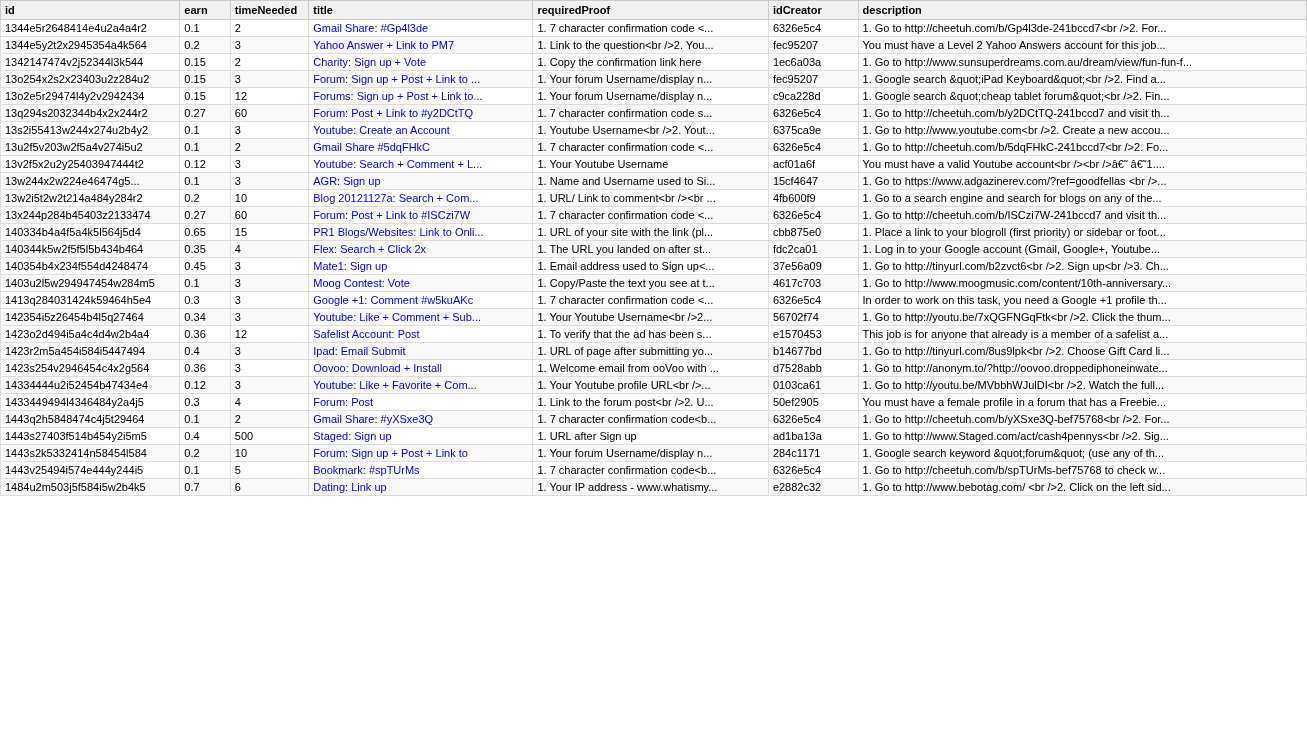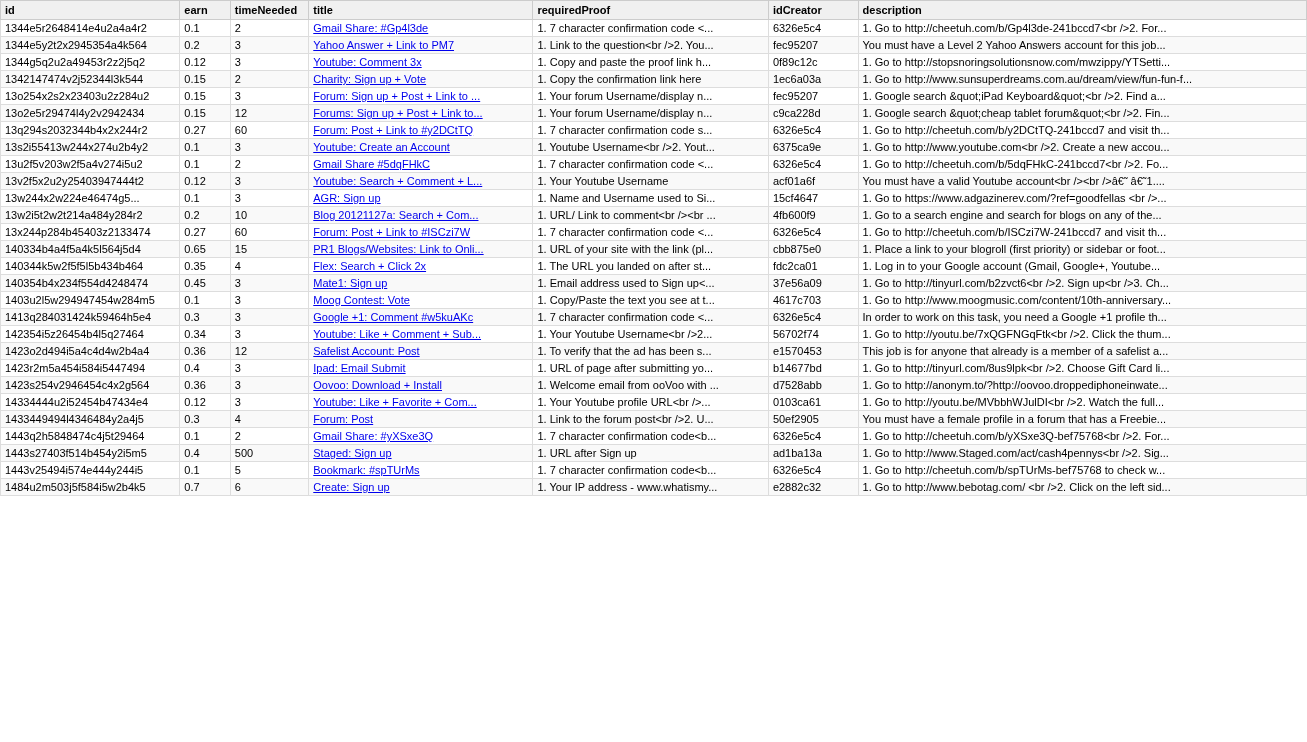--- a/index.html
+++ b/index.html
@@ -44,21 +44,20 @@
     .col-id { width: 160px; }
     .col-earn { width: 45px; }
     .col-time { width: 70px; }
     .col-title { width: 200px; }
     .col-proof { width: 210px; }
     .col-creator { width: 80px; margin-left: 48px; }
     .col-desc { width: 400px; }
 
     .link-blue {
       color: #0000EE;
-      text-decoration: underline;
       cursor: pointer;
     }
   </style>
 </head>
 <body>
 
 <table>
   <thead>
     <tr>
       <th class="col-id">id</th>
@@ -83,29 +82,20 @@
       <tr>
         <td class="col-id" title="1344e5y2t2x2945354a4k564">1344e5y2t2x2945354a4k564</td>
         <td class="col-earn" title="0.2">0.2</td>
         <td class="col-time" title="3">3</td>
         <td class="col-title link-blue" title="Yahoo Answer + Link to PM7">Yahoo Answer + Link to PM7</td>
         <td class="col-proof" title="1. Link to the question&lt;br /&gt;2. You...">1. Link to the question&lt;br /&gt;2. You...</td>
         <td class="col-creator" title="fec95207">fec95207</td>
         <td class="col-desc" title="You must have a Level 2 Yahoo Answers account for this job...">You must have a Level 2 Yahoo Answers account for this job...</td>
       </tr>
       <tr>
-        <td class="col-id" title="1344g5q2u2a49453r2z2j5q2">1344g5q2u2a49453r2z2j5q2</td>
-        <td class="col-earn" title="0.12">0.12</td>
-        <td class="col-time" title="3">3</td>
-        <td class="col-title link-blue" title="Youtube: Comment 3x">Youtube: Comment 3x</td>
-        <td class="col-proof" title="1. Copy and paste the proof link h...">1. Copy and paste the proof link h...</td>
-        <td class="col-creator" title="0f89c12c">0f89c12c</td>
-        <td class="col-desc" title="1. Go to http://stopsnoringsolutionsnow.com/mwzippy/YTSetti...">1. Go to http://stopsnoringsolutionsnow.com/mwzippy/YTSetti...</td>
-      </tr>
-      <tr>
         <td class="col-id" title="1342147474v2j52344l3k544">1342147474v2j52344l3k544</td>
         <td class="col-earn" title="0.15">0.15</td>
         <td class="col-time" title="2">2</td>
         <td class="col-title link-blue" title="Charity: Sign up + Vote">Charity: Sign up + Vote</td>
         <td class="col-proof" title="1. Copy the confirmation link here">1. Copy the confirmation link here</td>
         <td class="col-creator" title="1ec6a03a">1ec6a03a</td>
         <td class="col-desc" title="1. Go to http://www.sunsuperdreams.com.au/dream/view/fun-fun-f...">1. Go to http://www.sunsuperdreams.com.au/dream/view/fun-fun-f...</td>
       </tr>
       <tr>
         <td class="col-id" title="13o254x2s2x23403u2z284u2">13o254x2s2x23403u2z284u2</td>
@@ -299,31 +289,40 @@
       <tr>
         <td class="col-id" title="1443s27403f514b454y2i5m5">1443s27403f514b454y2i5m5</td>
         <td class="col-earn" title="0.4">0.4</td>
         <td class="col-time" title="500">500</td>
         <td class="col-title link-blue" title="Staged: Sign up">Staged: Sign up</td>
         <td class="col-proof" title="1. URL after Sign up">1. URL after Sign up</td>
         <td class="col-creator" title="ad1ba13a">ad1ba13a</td>
         <td class="col-desc" title="1. Go to http://www.Staged.com/act/cash4pennys&lt;br /&gt;2. Sig...">1. Go to http://www.Staged.com/act/cash4pennys&lt;br /&gt;2. Sig...</td>
       </tr>
       <tr>
+        <td class="col-id" title="1443s2k5332414n58454l584">1443s2k5332414n58454l584</td>
+        <td class="col-earn" title="0.2">0.2</td>
+        <td class="col-time" title="10">10</td>
+        <td class="col-title link-blue" title="Forum: Sign up + Post + Link to">Forum: Sign up + Post + Link to</td>
+        <td class="col-proof" title="1. Your forum Username/display n...">1. Your forum Username/display n...</td>
+        <td class="col-creator" title="284c1171">284c1171</td>
+        <td class="col-desc" title="1. Google search keyword &amp;quot;forum&amp;quot; (use any of th...">1. Google search keyword &amp;quot;forum&amp;quot; (use any of th...</td>
+      </tr>
+      <tr>
         <td class="col-id" title="1443v25494i574e444y244i5">1443v25494i574e444y244i5</td>
         <td class="col-earn" title="0.1">0.1</td>
         <td class="col-time" title="5">5</td>
         <td class="col-title link-blue" title="Bookmark: #spTUrMs">Bookmark: #spTUrMs</td>
         <td class="col-proof" title="1. 7 character confirmation code&lt;b...">1. 7 character confirmation code&lt;b...</td>
         <td class="col-creator" title="6326e5c4">6326e5c4</td>
         <td class="col-desc" title="1. Go to http://cheetuh.com/b/spTUrMs-bef75768 to check w...">1. Go to http://cheetuh.com/b/spTUrMs-bef75768 to check w...</td>
       </tr>
       <tr>
         <td class="col-id" title="1484u2m503j5f584i5w2b4k5">1484u2m503j5f584i5w2b4k5</td>
         <td class="col-earn" title="0.7">0.7</td>
         <td class="col-time" title="6">6</td>
-        <td class="col-title link-blue" title="Dating: Sign up">Create: Sign up</td>
+        <td class="col-title link-blue" title="Dating: Sign up">Dating: Link up</td>
         <td class="col-proof" title="1. Your IP address - www.whatismy...">1. Your IP address - www.whatismy...</td>
         <td class="col-creator" title="e2882c32">e2882c32</td>
         <td class="col-desc" title="1. Go to http://www.bebotag.com/ &lt;br /&gt;2. Click on the left sid...">1. Go to http://www.bebotag.com/ &lt;br /&gt;2. Click on the left sid...</td>
       </tr>
     </tbody>
 </table>
 
 </body></html>

